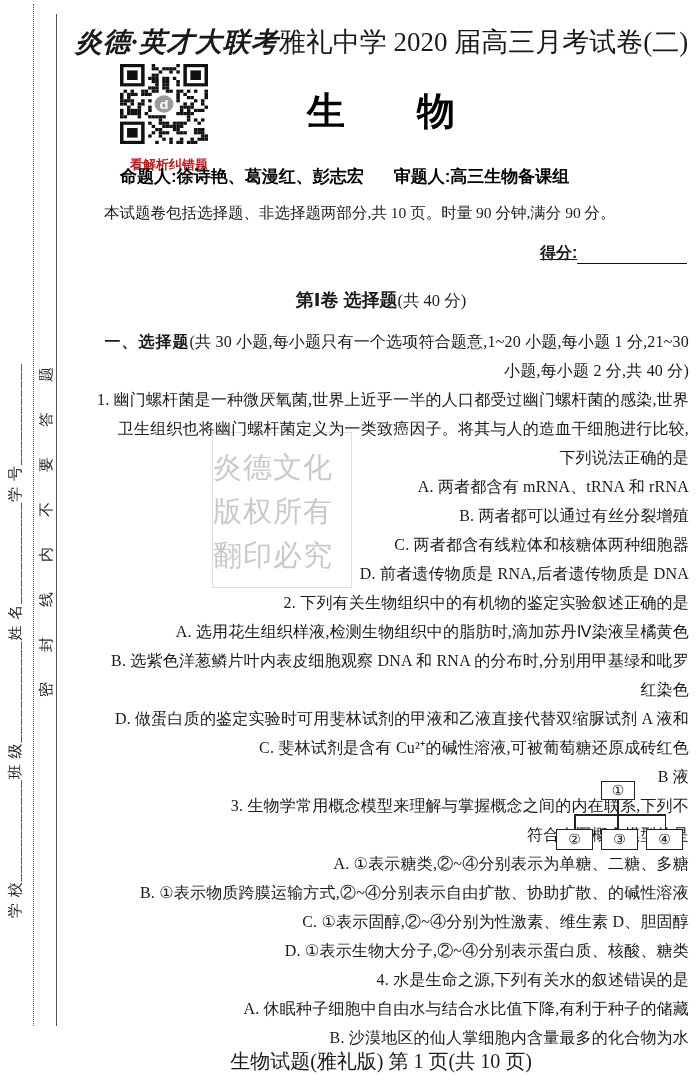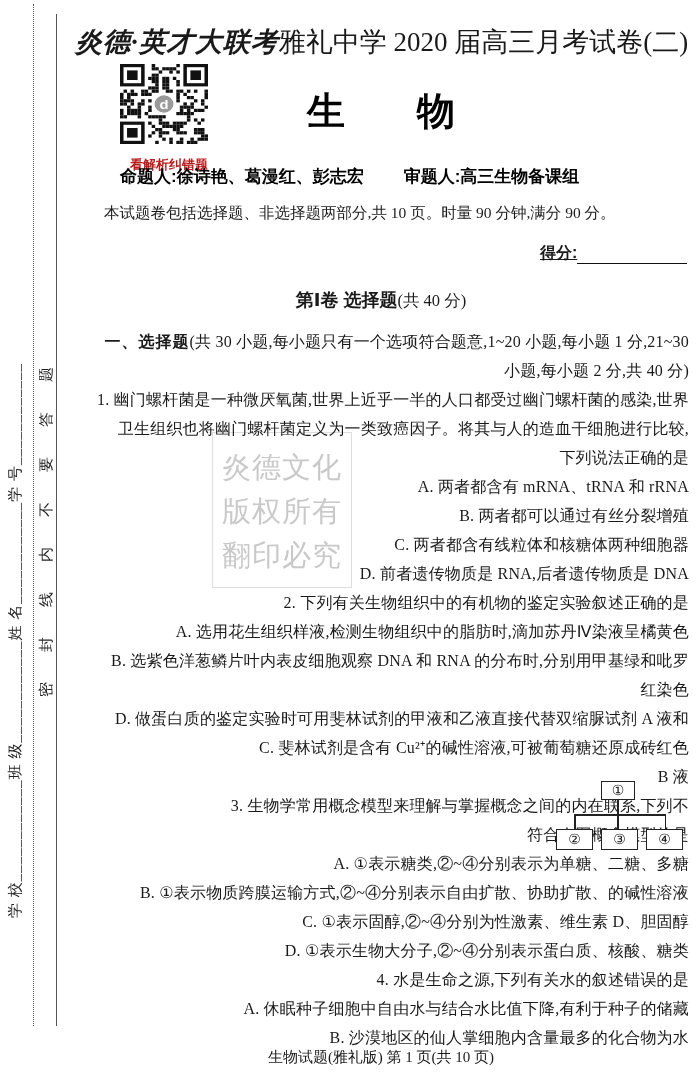--- a/index.html
+++ b/index.html
@@ -28,51 +28,51 @@
   .exam-title .rest{font-weight:400;}
   .qr-wrap{position:absolute;left:120px;top:64px;width:88px;}
   .qr-caption{margin-top:12px;text-align:right;font-size:13px;font-weight:600;
     font-family:"Liberation Sans","DejaVu Sans",sans-serif;color:#b91c1c;}
   .subject-title{
     position:absolute;left:75px;top:86px;width:612px;display:flex;justify-content:center;gap:72px;
     font-size:38px;font-weight:bold;font-family:"Liberation Sans","DejaVu Sans",sans-serif;color:#000;
   }
   .setters-row{
     position:absolute;left:120px;top:165px;font-size:17px;font-weight:bold;
-    font-family:"Liberation Sans","DejaVu Sans",sans-serif;display:flex;gap:40px;white-space:nowrap;color:#000;
+    font-family:"Liberation Sans","DejaVu Sans",sans-serif;display:flex;gap:30px;white-space:nowrap;color:#000;
   }
   .instructions{position:absolute;left:104px;top:203px;font-size:15.5px;white-space:nowrap;}
   .score-row{position:absolute;left:540px;top:243px;font-size:16px;text-decoration:underline;}
   .score-row .lbl{font-weight:bold;font-family:"Liberation Sans","DejaVu Sans",sans-serif;}
   .score-blank{display:inline-block;width:110px;height:17px;border-bottom:1.5px solid #111;vertical-align:bottom;}
   .section-title{position:absolute;left:75px;top:288px;width:612px;text-align:center;white-space:nowrap;}
   .section-title .vol{font-weight:bold;font-size:18px;font-family:"Liberation Sans","DejaVu Sans",sans-serif;}
   .section-title .paren{font-size:16.5px;text-align:right;}
   
   .watermark{
     position:absolute;left:212px;top:432px;width:140px;height:156px;
-    border:1px solid #ddd;z-index:0;text-align:center;padding-top:12px;box-sizing:border-box;
+    border:1px solid #ddd;z-index:0;text-align:left;padding-top:12px;box-sizing:border-box;
   }
   .watermark div{font-size:29px;line-height:44px;color:#c9c9c9;letter-spacing:1px;}
   
   .body-lines{position:absolute;left:75px;top:327px;width:614px;line-height:29px;font-size:16px;z-index:1;}
   .bline{white-space:nowrap;letter-spacing:0.2px;text-align:right;}
   .bline b{letter-spacing:1px;}
   .bline.i0{padding-left:0;}
   .bline.i1{padding-left:17px;}
   .bline.i2{padding-left:20px;font-family:Liberation Serif, serif;}
   .bline.i3{padding-left:37px;}
   
   .dg-box{
     position:absolute;border:1.5px solid #222;box-sizing:border-box;background:#fff;z-index:2;
     display:flex;align-items:center;justify-content:center;font-size:14px;color:#111;
   }
   .dg-line{position:absolute;background:#222;z-index:2;}
   
-  .footer{position:absolute;left:75px;top:1048px;width:612px;text-align:center;font-size:15px;white-space:nowrap;}
+  .footer{position:absolute;left:75px;top:1048px;width:612px;text-align:center;font-size:20px;white-space:nowrap;}
 </style>
 </head>
 <body>
 
 <div class="page">
 
   <div class="cut-line"></div>
   <div class="seal-solid-line"></div>
   <div class="student-fields">学 校____________班 级____________姓 名____________学 号____________</div>
   <div class="seal-notice">密封线内不要答题</div>

